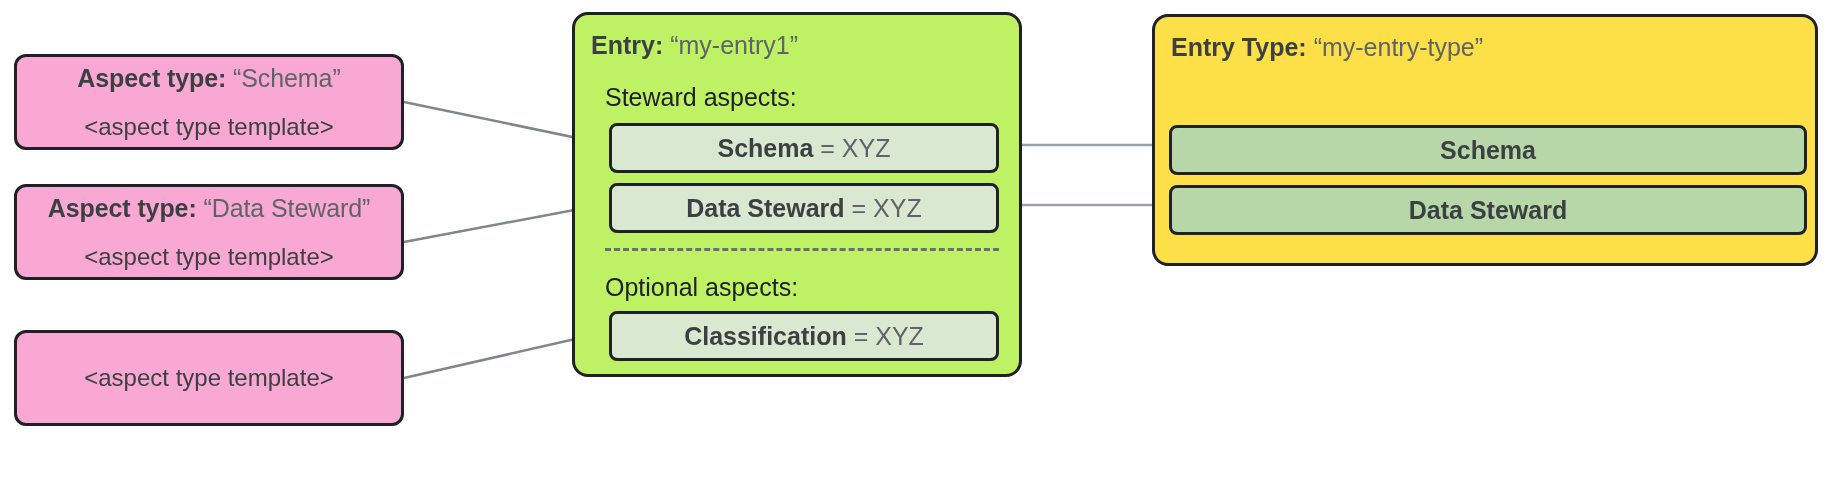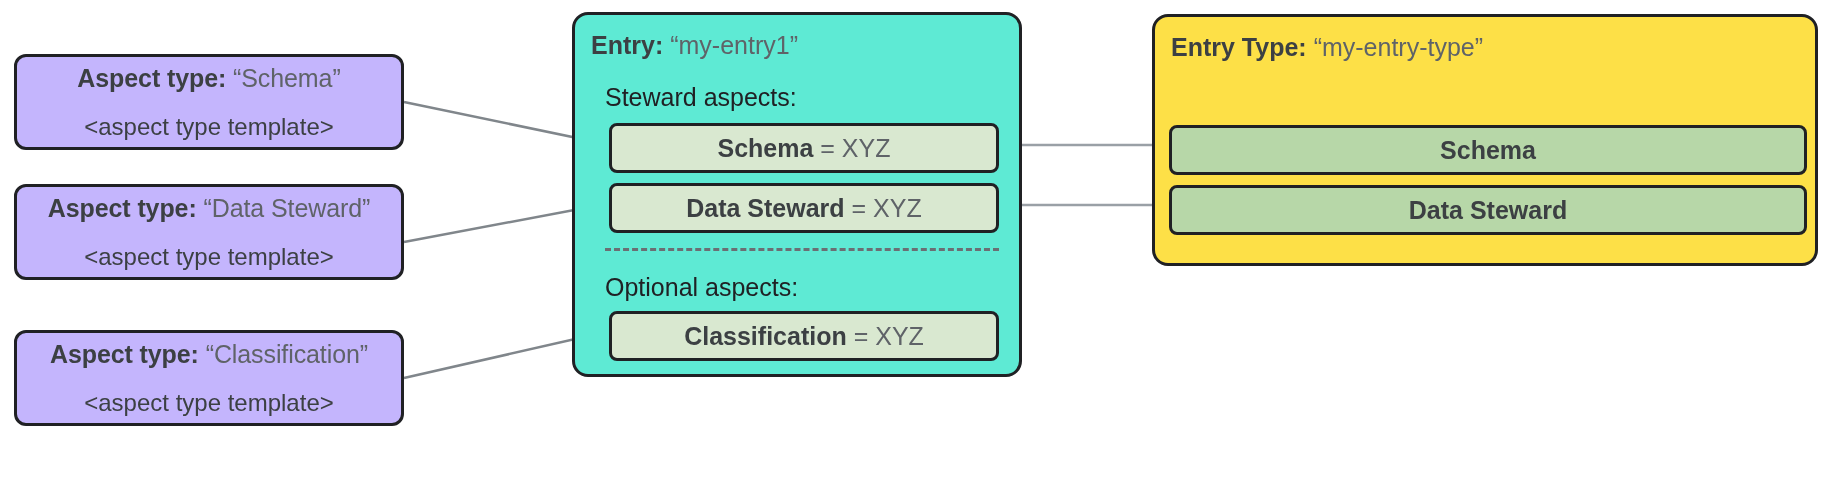--- a/index.html
+++ b/index.html
@@ -33,21 +33,21 @@
   
   .card {
     position: absolute;
     box-sizing: border-box;
     border: 3px solid #202124;
     border-radius: 12px;
   }
 
   
   .aspect-type-card {
-    background: #c4b5fd;
+    background: #f9a8d4;
     width: 390px;
     height: 96px;
     left: 14px;
     display: flex;
     flex-direction: column;
     align-items: center;
     justify-content: center;
     gap: 20px;
   }
   .aspect-type-card .line-1 {
@@ -69,21 +69,21 @@
     color: #3c4043;
     white-space: nowrap;
   }
 
   #aspect-type-card-0 { top: 54px; }
   #aspect-type-card-1 { top: 184px; }
   #aspect-type-card-2 { top: 330px; }
 
   
   #entry-panel {
-    background: #5eead4;
+    background: #bef264;
     border-radius: 16px;
     left: 572px;
     top: 12px;
     width: 450px;
     height: 365px;
     padding: 0;
   }
   #entry-panel .panel-title {
     position: absolute;
     left: 16px;
@@ -199,24 +199,20 @@
 
   <div class="card aspect-type-card" id="aspect-type-card-1">
     <div class="line-1">
       <span class="lbl">Aspect type:</span>
       <span class="val">“Data Steward”</span>
     </div>
     <div class="line-2">&lt;aspect type template&gt;</div>
   </div>
 
   <div class="card aspect-type-card" id="aspect-type-card-2">
-    <div class="line-1">
-      <span class="lbl">Aspect type:</span>
-      <span class="val">“Classification”</span>
-    </div>
     <div class="line-2">&lt;aspect type template&gt;</div>
   </div>
 
   <div class="card" id="entry-panel">
 
     <div class="panel-title">
       <span class="lbl">Entry:</span>
       <span class="val">“my-entry1”</span>
     </div>
 

